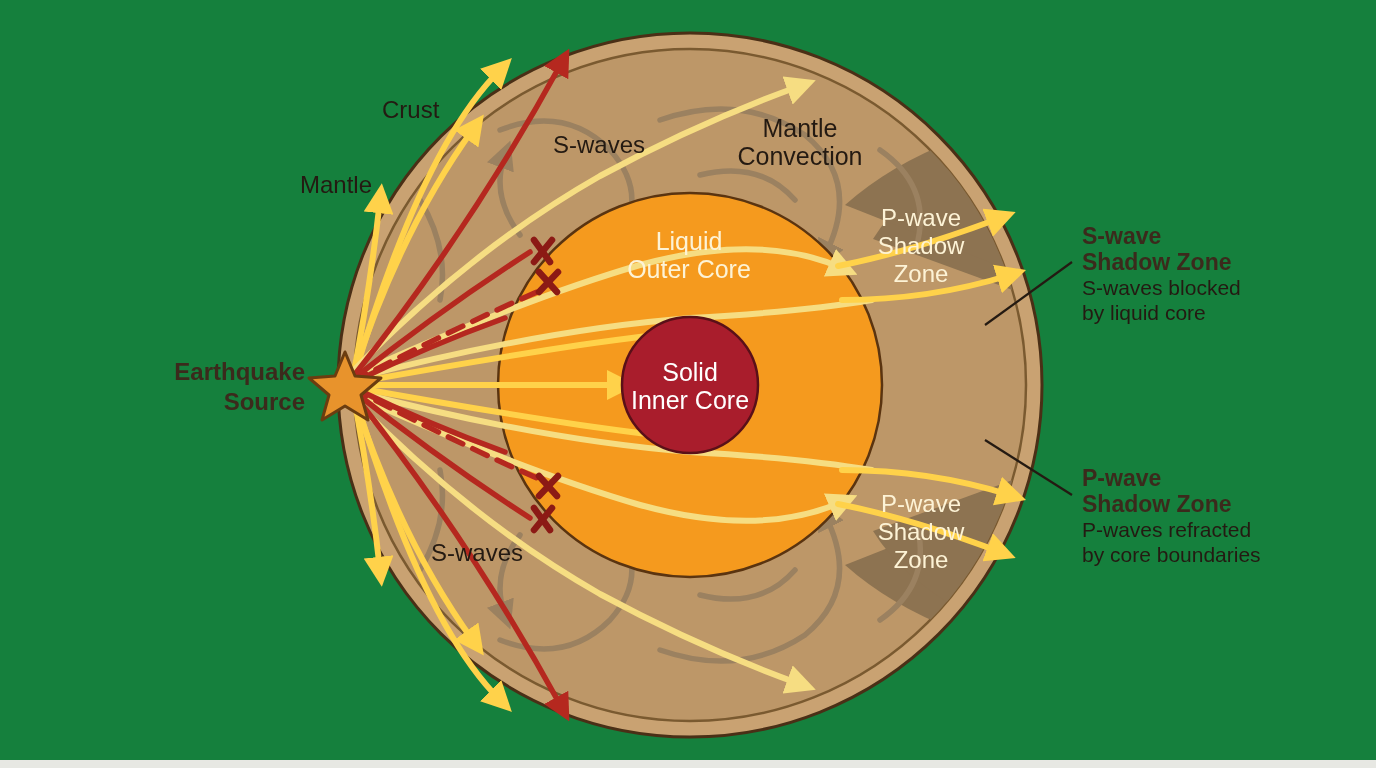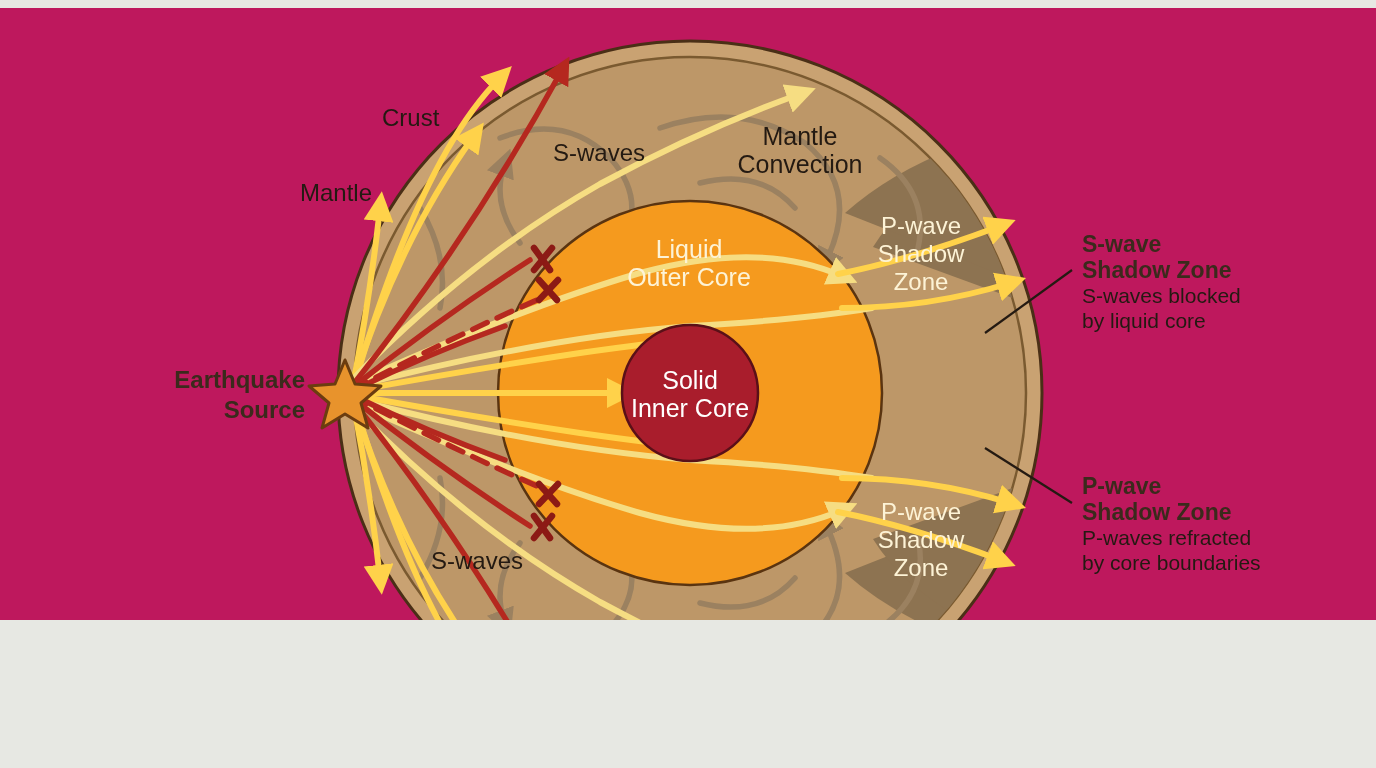--- a/index.html
+++ b/index.html
@@ -3,25 +3,24 @@
 <meta charset="utf-8">
 <style>
   html, body {
     margin: 0;
     padding: 0;
     background: #e7e8e3;
   }
   #stage {
     position: relative;
     width: 1376px;
-    height: 612px;
-    background: #be185d;
+    height: 760px;
+    background: #15803d;
     overflow: hidden;
     font-family: "Liberation Sans", sans-serif;
-    margin-top: 8px;
   }
   svg#diagram {
     position: absolute;
     left: 0;
     top: 0;
     width: 1376px;
     height: 768px;
     display: block;
   }
   .lbl {

